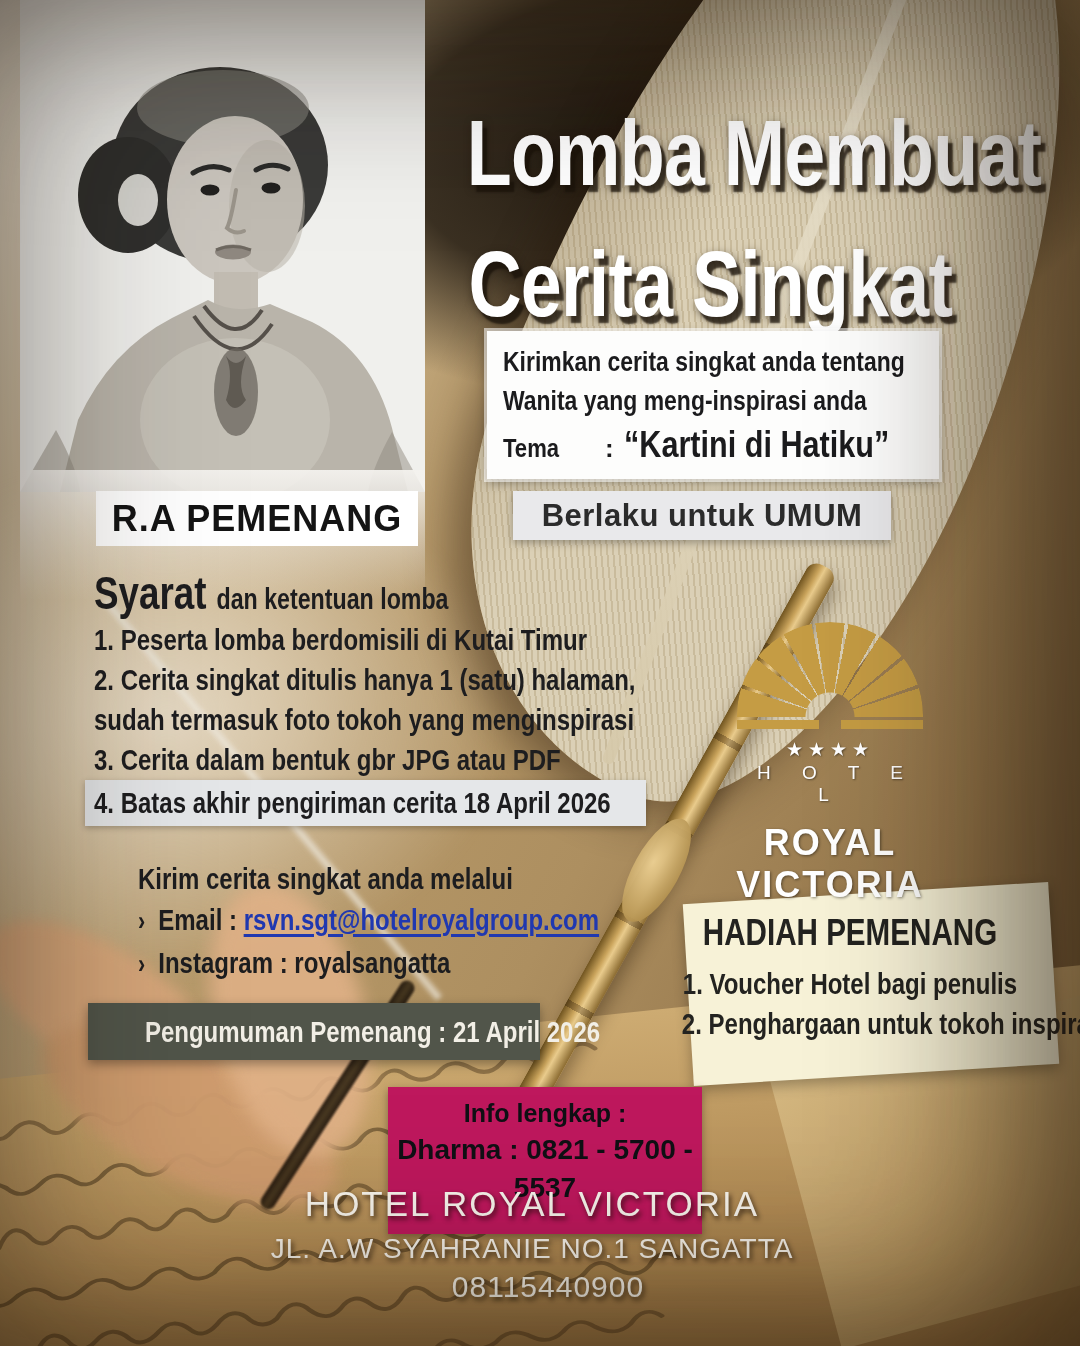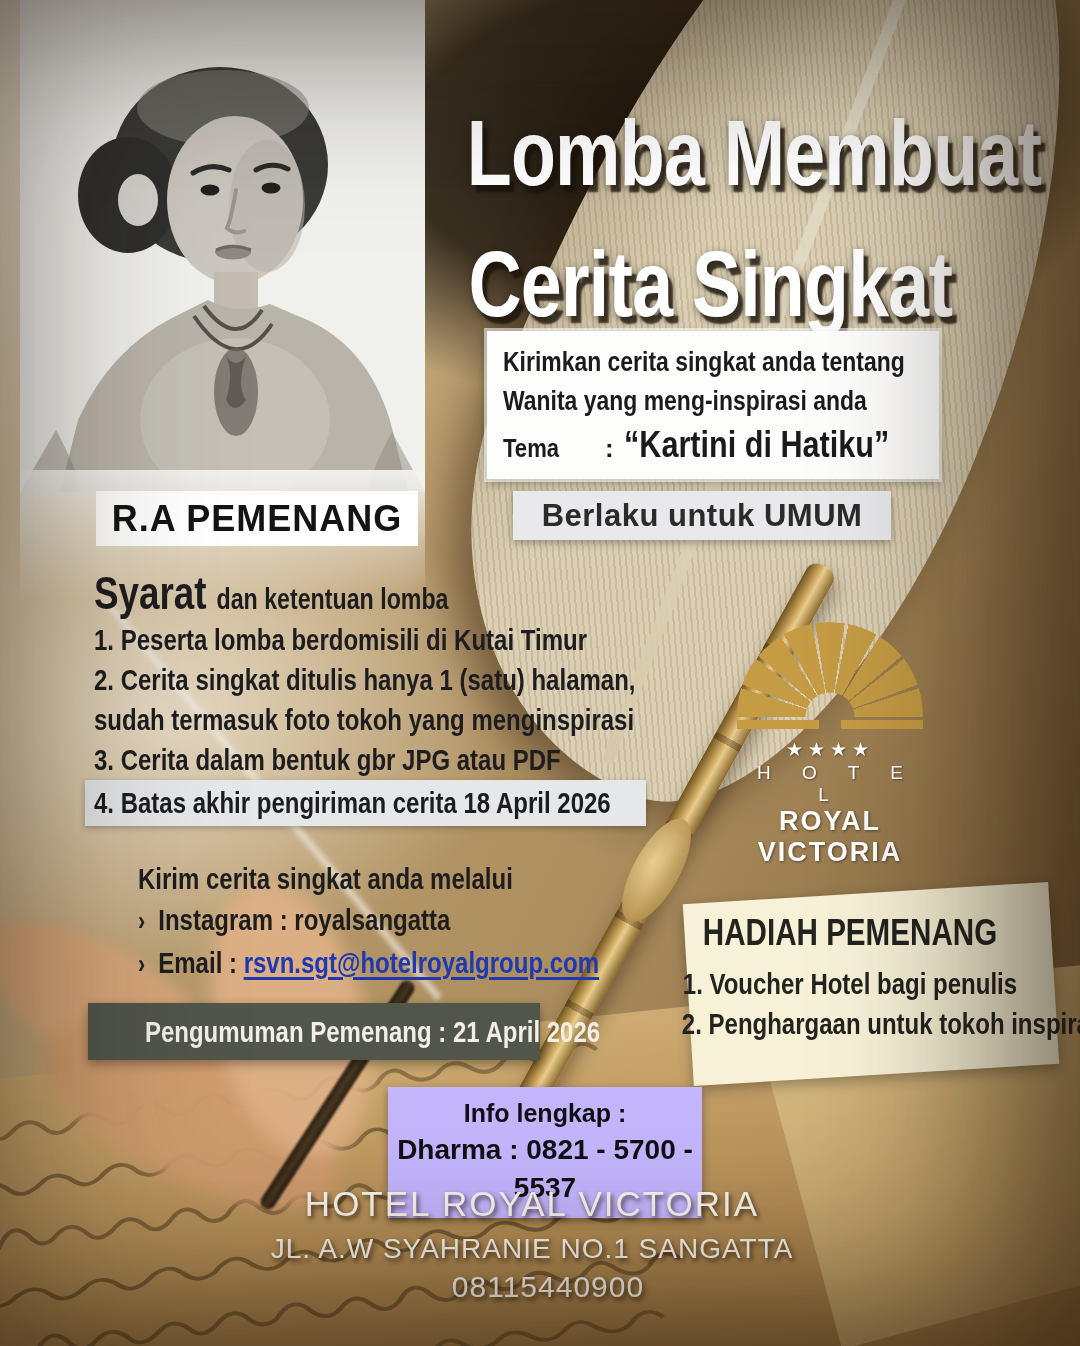--- a/index.html
+++ b/index.html
@@ -110,32 +110,32 @@
       #c59c44 101.25deg 119.25deg,rgba(0,0,0,0) 119.25deg 121.5deg,
       #c59c44 121.5deg 139.5deg,rgba(0,0,0,0) 139.5deg 141.75deg,
       #c59c44 141.75deg 159.75deg,rgba(0,0,0,0) 159.75deg 162deg,
       #c59c44 162deg 180deg,rgba(0,0,0,0) 180deg 360deg);
     -webkit-mask:radial-gradient(circle at 50% 100%,transparent 0 24px,#000 25px);
             mask:radial-gradient(circle at 50% 100%,transparent 0 24px,#000 25px);}
   .fan-base{width:186px;height:9px;margin:3px auto 0;
     background:linear-gradient(90deg,#c59c44 0 44%,rgba(0,0,0,0) 44% 56%,#c59c44 56% 100%);}
   .logo-stars{font-size:19px;letter-spacing:5px;margin-top:9px;text-shadow:1px 1px 2px rgba(0,0,0,.45);}
   .logo-hotel{font-size:19px;letter-spacing:13px;text-indent:13px;margin-top:1px;text-shadow:1px 1px 2px rgba(0,0,0,.45);}
-  .logo-name{font-size:27px;font-weight:700;letter-spacing:2px;margin-top:0;text-shadow:1px 1px 3px rgba(0,0,0,.45);}
+  .logo-name{font-size:36px;font-weight:700;letter-spacing:2px;margin-top:16px;text-shadow:1px 1px 3px rgba(0,0,0,.45);}
 
   
   .prize-bg{position:absolute;left:688px;top:893px;width:366px;height:182px;z-index:9;background:#f7f2d7;
     transform:rotate(-3.5deg);box-shadow:0 5px 14px rgba(0,0,0,.3);}
   .prizes{position:absolute;left:628px;top:912px;width:444px;z-index:10;text-align:center;color:#232320;}
   .prize-title{font-size:37px;font-weight:700;margin-bottom:10px;}
   .prize-item{font-size:30px;font-weight:700;line-height:40px;}
 
   
-  .info{position:absolute;left:388px;top:1087px;width:314px;z-index:10;background:#c4b5fd;
-    padding:10px 0 12px;text-align:center;color:#101014;box-shadow:0 3px 8px rgba(0,0,0,.35);}
+  .info{position:absolute;left:388px;top:1087px;width:314px;z-index:10;background:#be185d;
+    padding:10px 0 28px;text-align:center;color:#101014;box-shadow:0 3px 8px rgba(0,0,0,.35);}
   .info-l1{font-size:25px;font-weight:700;line-height:1.35;}
   .info-l2{font-size:28px;font-weight:700;line-height:1.35;}
 
   
   .footer{position:absolute;left:0;top:1184px;width:1064px;z-index:10;text-align:center;color:#f7f4ec;
     text-shadow:2px 3px 5px rgba(20,12,4,.75);}
   .f-name{font-size:35px;letter-spacing:2px;font-weight:400;}
   .f-addr{font-size:28px;letter-spacing:1px;margin-top:9px;}
   .f-phone{font-size:30px;letter-spacing:1px;margin-top:5px;padding-left:32px;}
 </style>
@@ -231,29 +231,29 @@
     <div class="syarat-item"><span class="cond">sudah termasuk foto tokoh yang menginspirasi</span></div>
     <div class="syarat-item"><span class="cond">3. Cerita dalam bentuk gbr JPG atau PDF</span></div>
     <div class="syarat-item hl"><span class="cond">4. Batas akhir pengiriman cerita 18 April 2026</span></div>
   </div>
 
   <div class="submission">
     <div class="sub-line"><span class="cond">Kirim cerita singkat anda melalui</span></div>
     <div class="sub-line">
       <span class="cond">
         <span class="arrow">›</span>
-        <span>Instagram :</span>
-        <span>royalsangatta</span>
+        <span>Email :</span>
+        <span class="email-link">rsvn.sgt@hotelroyalgroup.com</span>
       </span>
     </div>
     <div class="sub-line">
       <span class="cond">
         <span class="arrow">›</span>
-        <span>Email :</span>
-        <span class="email-link">rsvn.sgt@hotelroyalgroup.com</span>
+        <span>Instagram :</span>
+        <span>royalsangatta</span>
       </span>
     </div>
   </div>
 
   <div class="announce">
     <span class="condc">Pengumuman Pemenang : 21 April 2026</span>
   </div>
 
   <div class="logo">
     <div class="fan"></div>

